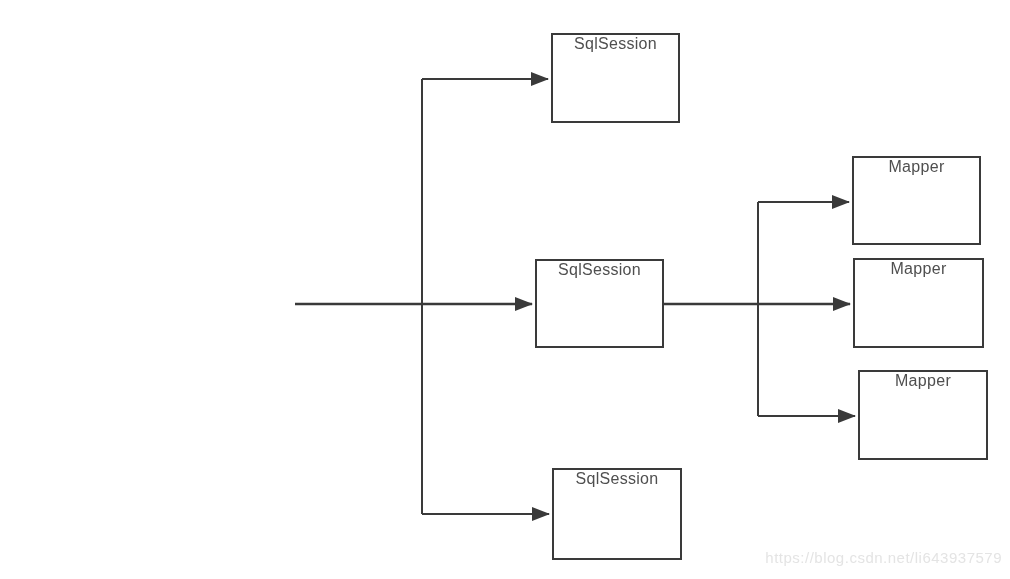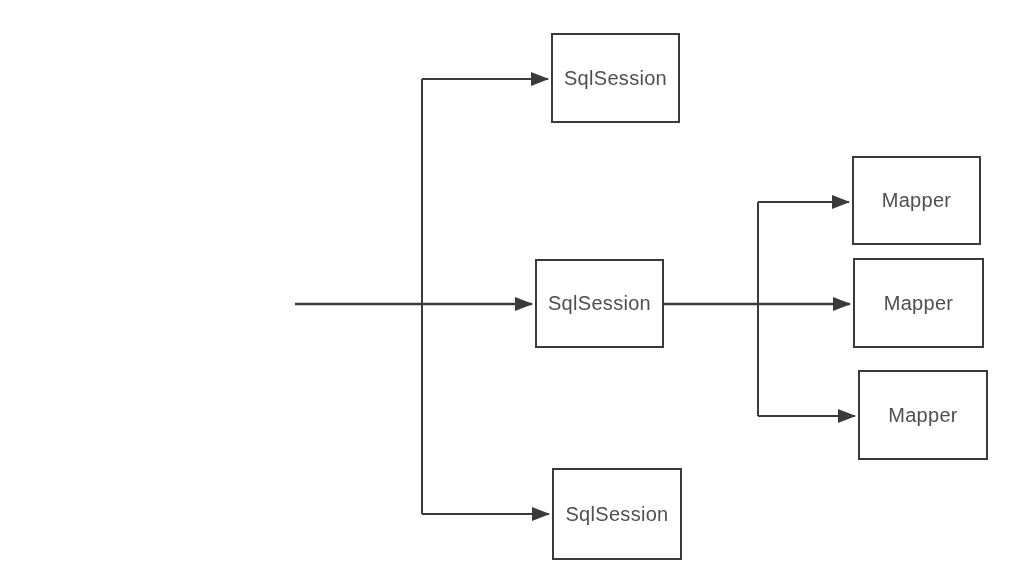--- a/index.html
+++ b/index.html
@@ -37,24 +37,23 @@
   .arrowhead{
     fill:var(--line);
     stroke:none;
   }
   .node{
     position:absolute;
     box-sizing:border-box;
     border:2px solid var(--node-border);
     background:var(--bg);
     display:flex;
-    align-items:center;
     justify-content:center;
     color:var(--node-text);
-    font-size:20px;
+    font-size:16px;
     letter-spacing:0.3px;
   }
   .n-factory{left:22px;top:264px;width:273px;height:79px;}
   .n-session-top{left:551px;top:33px;width:129px;height:90px;}
   .n-session-mid{left:535px;top:259px;width:129px;height:89px;}
   .n-session-bottom{left:552px;top:468px;width:130px;height:92px;}
   .n-mapper-top{left:852px;top:156px;width:129px;height:89px;}
   .n-mapper-mid{left:853px;top:258px;width:131px;height:90px;}
   .n-mapper-bottom{left:858px;top:370px;width:130px;height:90px;}
   .watermark{
@@ -114,14 +113,15 @@
   </div>
 
   <div class="node n-mapper-mid">
     <span>Mapper</span>
   </div>
 
   <div class="node n-mapper-bottom">
     <span>Mapper</span>
   </div>
 
+  <div class="watermark">https://blog.csdn.net/li643937579</div>
 
 </div>
 
 </body></html>

